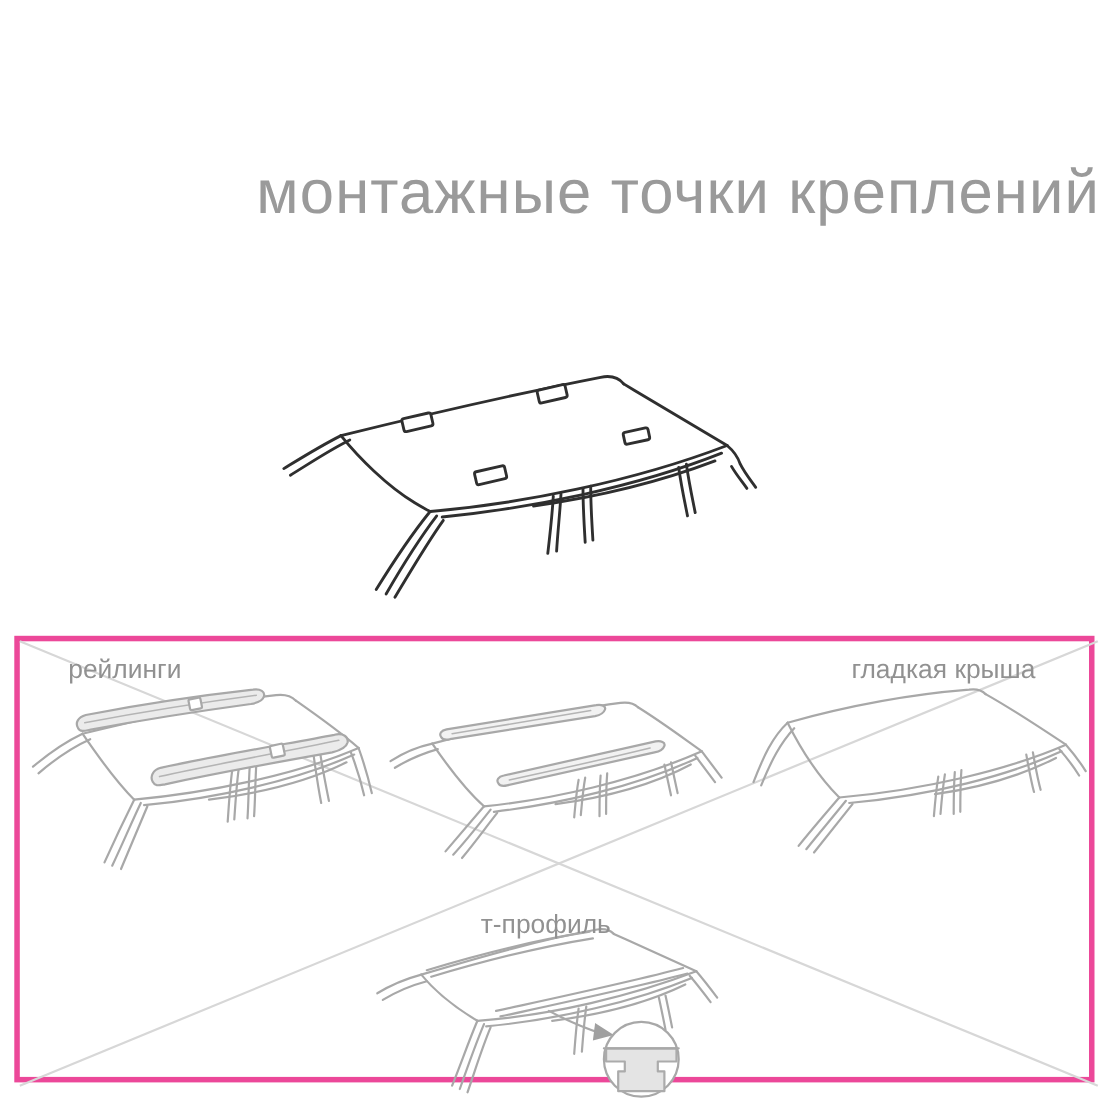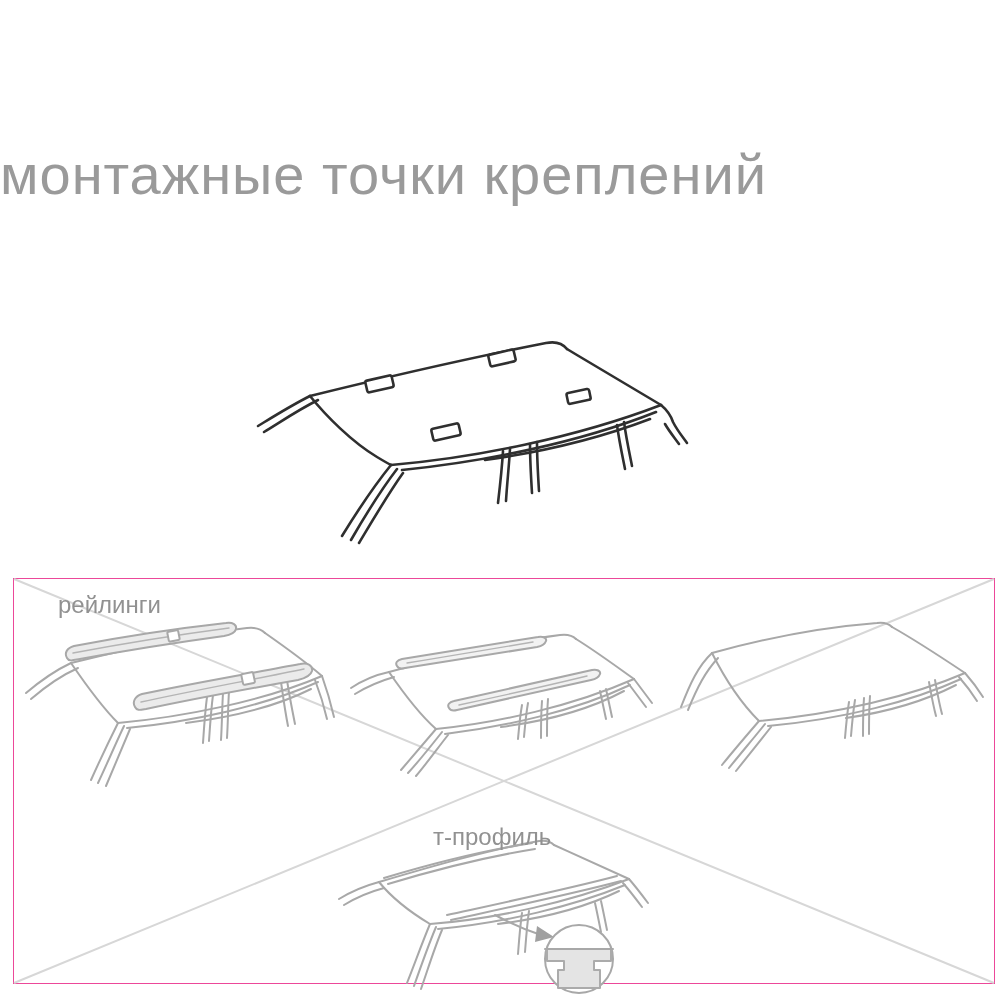--- a/index.html
+++ b/index.html
@@ -3,27 +3,27 @@
 <meta charset="utf-8">
 <style>
   html,body{margin:0;padding:0;}
   body{
     width:1000px;height:1000px;position:relative;overflow:hidden;
     background:#ffffff;
     font-family:"Liberation Sans", sans-serif;
   }
   .title{
     position:absolute;left:0;top:142px;width:1000px;
-    text-align:left;font-size:56px;letter-spacing:1px;
+    text-align:right;font-size:56px;letter-spacing:1px;
     color:#9a9a9a;white-space:nowrap;
   }
   .main-figure{position:absolute;left:230px;top:330px;width:470px;height:230px;}
   .panel{
     position:absolute;left:13px;top:578px;width:982px;height:406px;
-    border:1px solid #ec4899;box-sizing:border-box;
+    border:5px solid #ec4899;box-sizing:border-box;
   }
   .panel-diagonals{position:absolute;left:0;top:0;width:980px;height:404px;}
   .opt-label{
     position:absolute;font-size:24px;color:#919191;white-space:nowrap;
   }
   .lbl-railings{left:44px;top:12px;}
   .lbl-integrated{left:344px;top:14px;}
   .lbl-smooth{left:756px;top:12px;}
   .lbl-tprofile{left:419px;top:244px;}
   .fig{position:absolute;}
@@ -188,14 +188,15 @@
       <path d="M332,52 C339,60 345,68 351,76"></path>
     </g>
     <path class="lt" d="M204,84 C221,93 238,100 250,104"></path>
     <polygon points="246,95 263,106 244,111" fill="#a0a0a0"></polygon>
     <circle cx="288" cy="128" r="34" fill="#ffffff" stroke="#a8a8a8" stroke-width="2"></circle>
     <path d="M256,118 L320,118 L320,130 L303,130 L303,139 L309,139 L309,157 L267,157 L267,139 L273,139 L273,130 L256,130 Z" fill="#e4e4e4" stroke="#ababab" stroke-width="2" stroke-linejoin="round"></path>
     <path class="lt" d="M254,118 L322,118"></path>
   </svg>
 
   <div class="opt-label lbl-railings">рейлинги</div>
+  <div class="opt-label lbl-smooth">гладкая крыша</div>
   <div class="opt-label lbl-tprofile">т-профиль</div>
 </div>
 
 </body></html>

